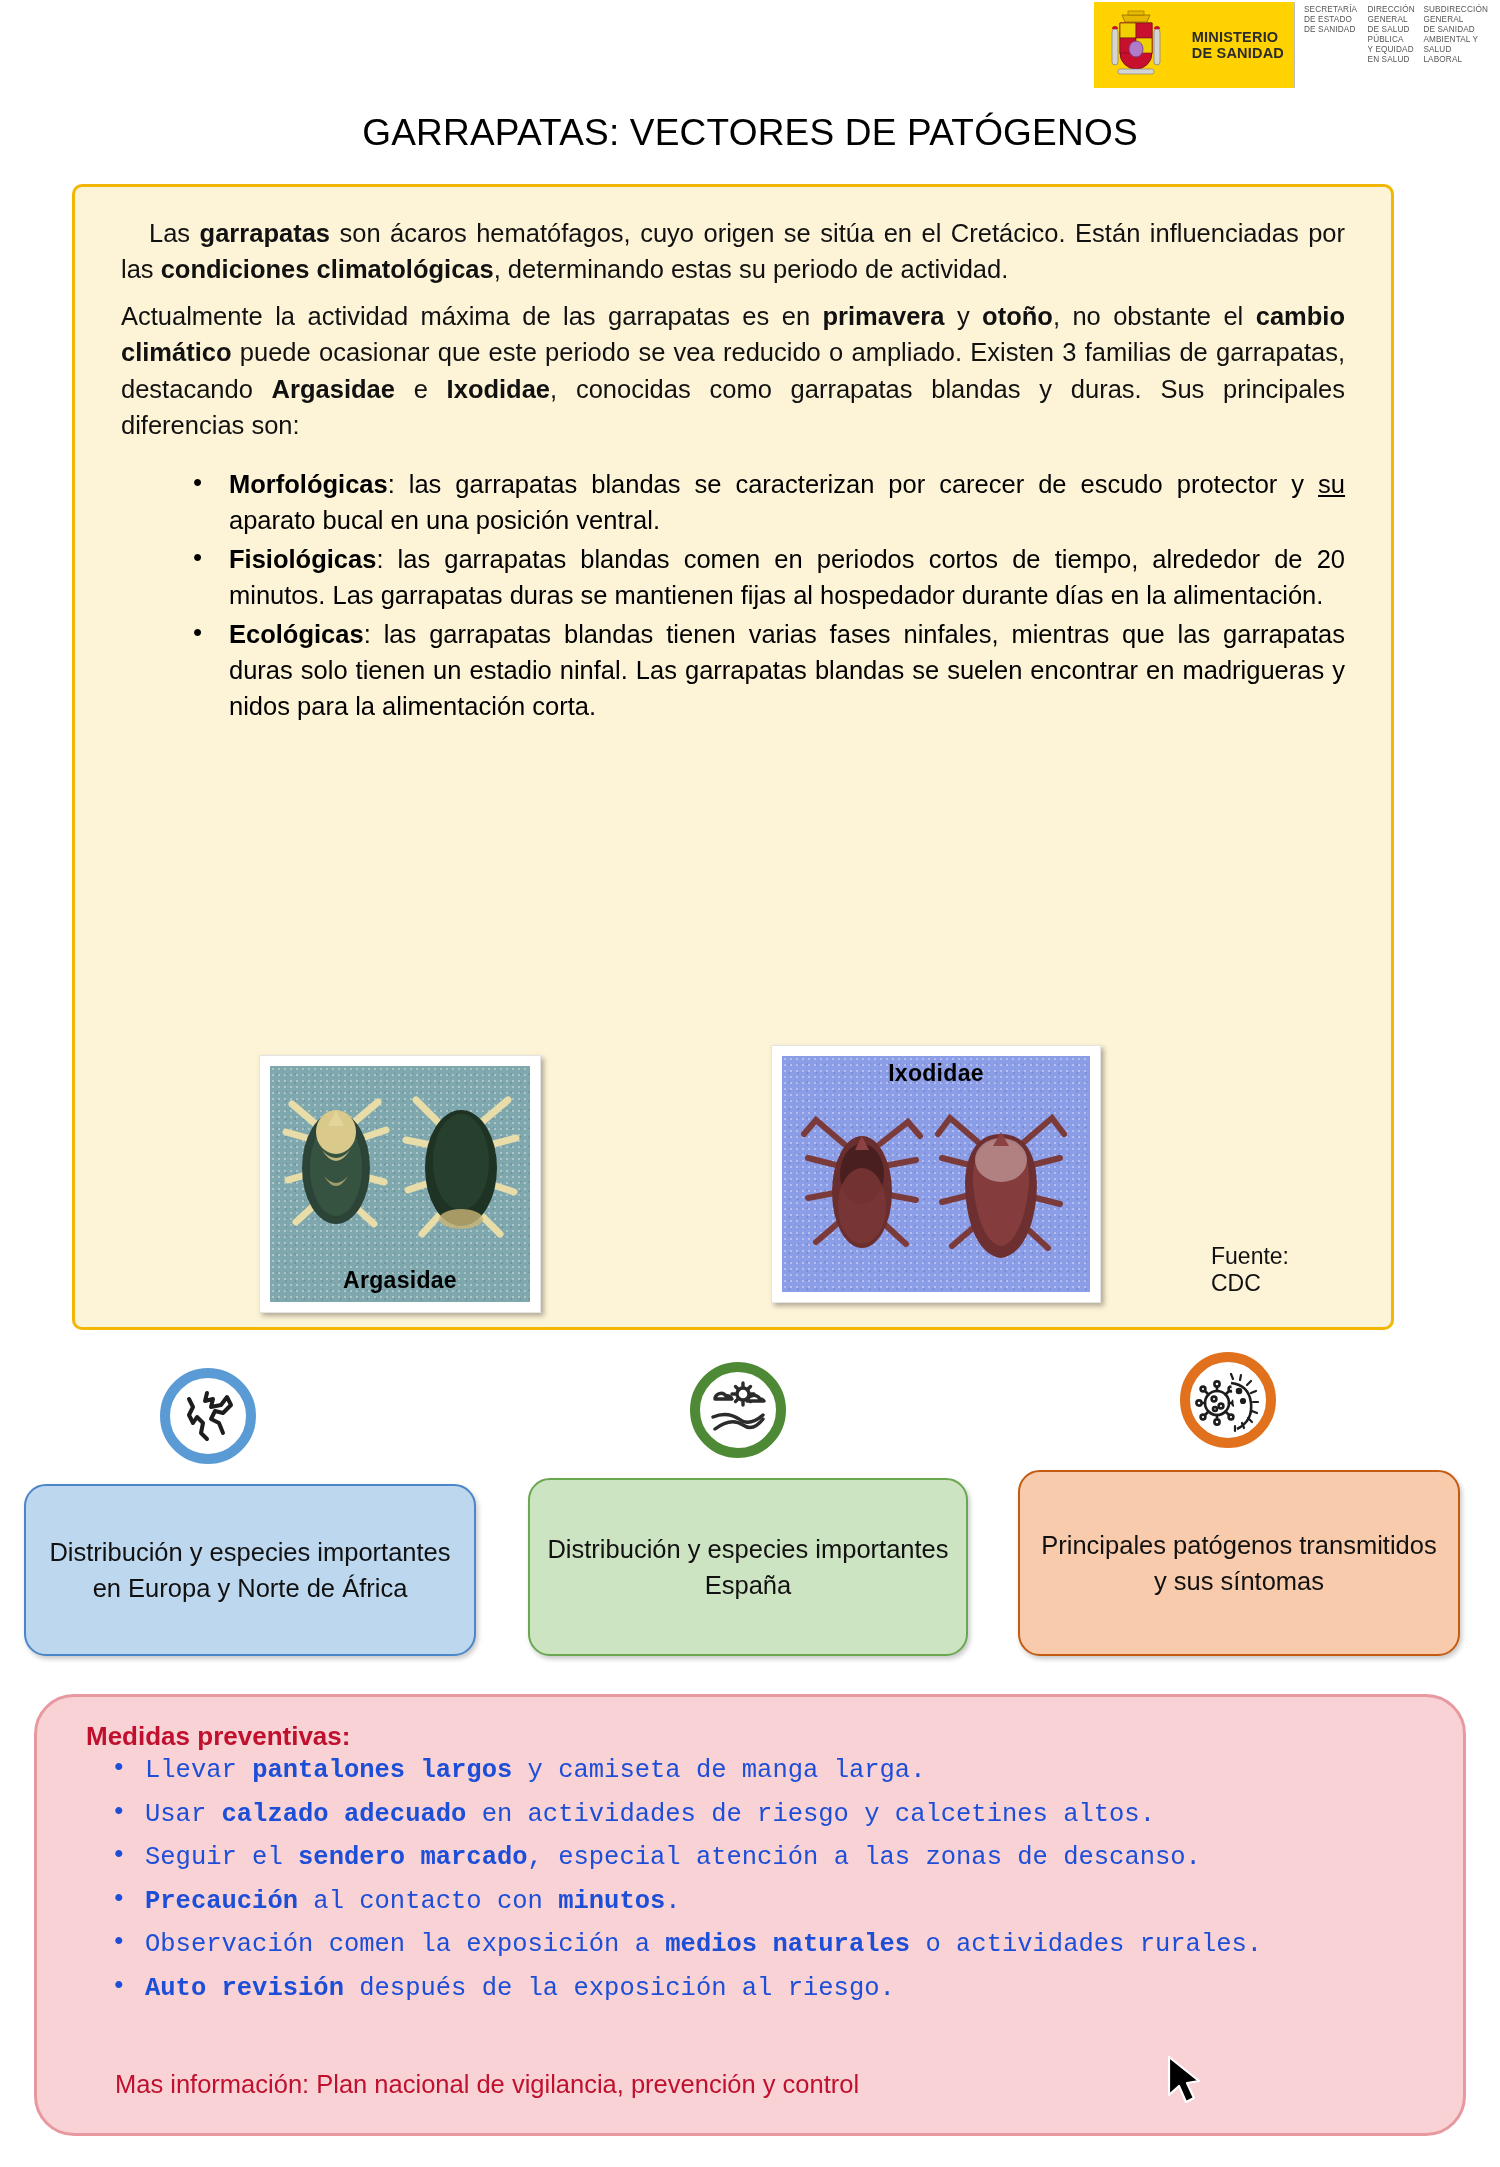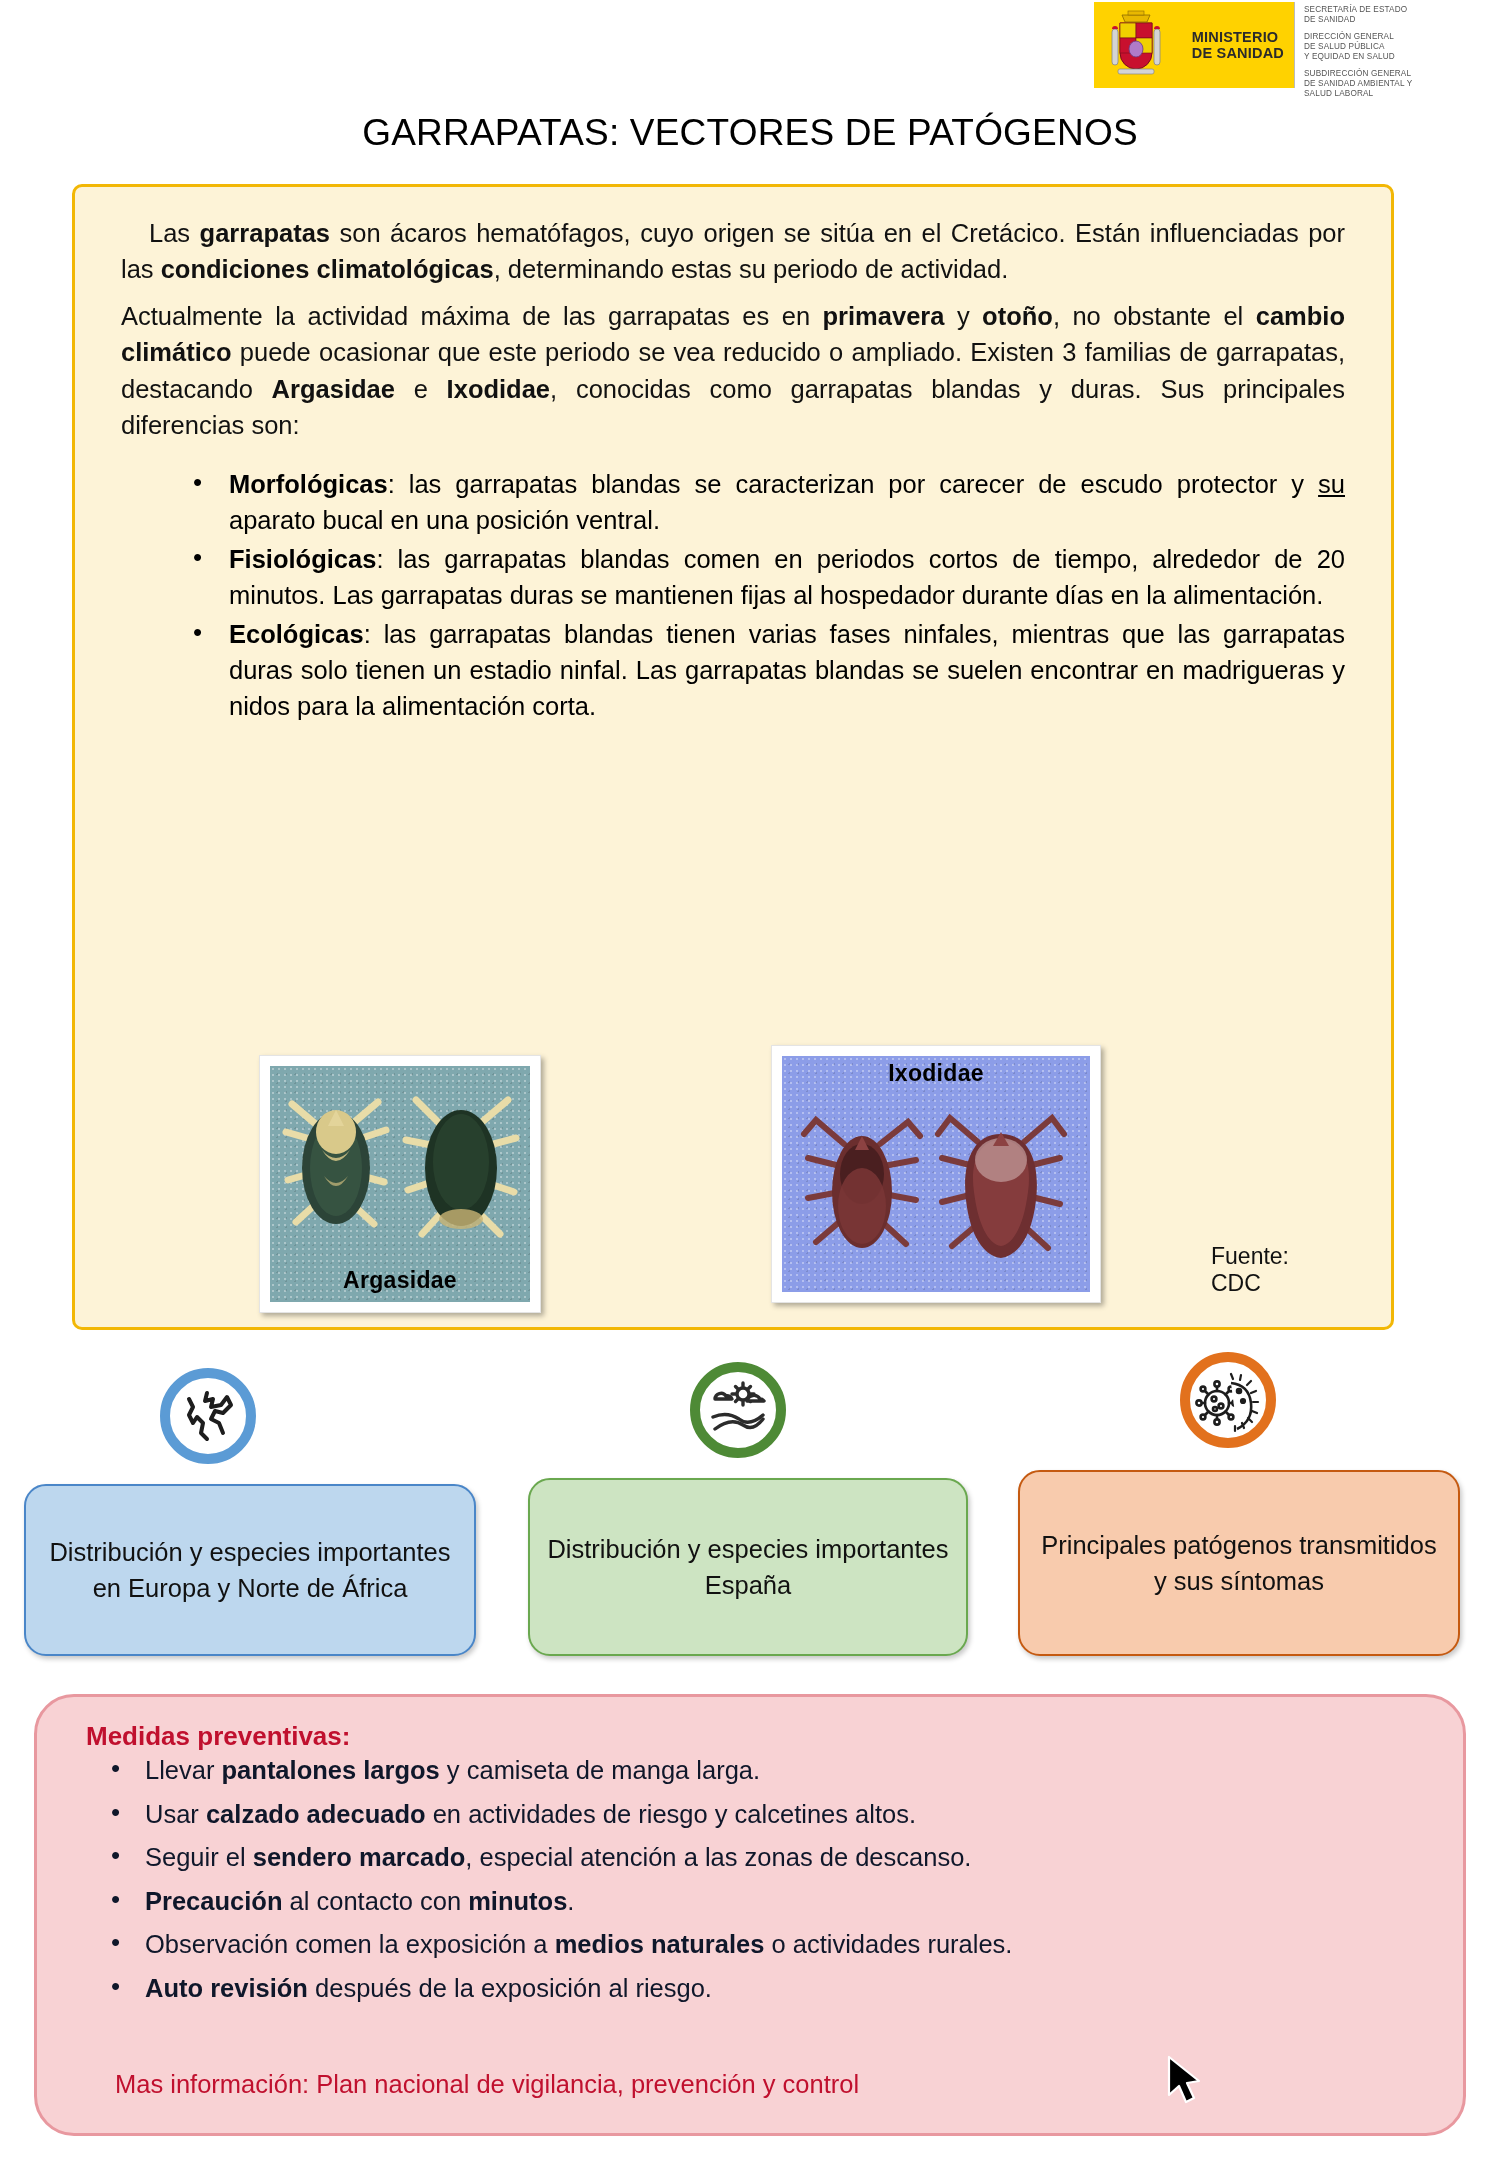--- a/index.html
+++ b/index.html
@@ -65,21 +65,21 @@
     margin: 0 0 0 0;
   }
   .logo-text {
     padding-left: 9px;
     width: 186px;
     font-size: 8.2px;
     line-height: 1.22;
     color: #555555;
     letter-spacing: 0.15px;
     display: flex;
-    flex-direction: column;
+    flex-direction: row;
     justify-content: flex-start;
     padding-top: 3px;
   }
   .logo-text .grp { margin-bottom: 7px; }
   .logo-text .grp:last-child { margin-bottom: 0; }
 
   
   .page-title {
     position: absolute;
     top: 112px;
@@ -262,21 +262,22 @@
     margin: 0;
     padding: 0;
     list-style: none;
   }
   .pink-list li {
     position: relative;
     font-size: 25.5px;
     line-height: 1.0;
     padding-left: 66px;
     margin-bottom: 18px;
-    color: #0f172a;
+    color: #1d4ed8;
+    font-family: Liberation Mono, monospace;
   }
   .pink-list li::before {
     content: "\2022";
     position: absolute;
     left: 32px;
     top: -3px;
     font-size: 26px;
   }
   .pink-footer {
     position: absolute;

